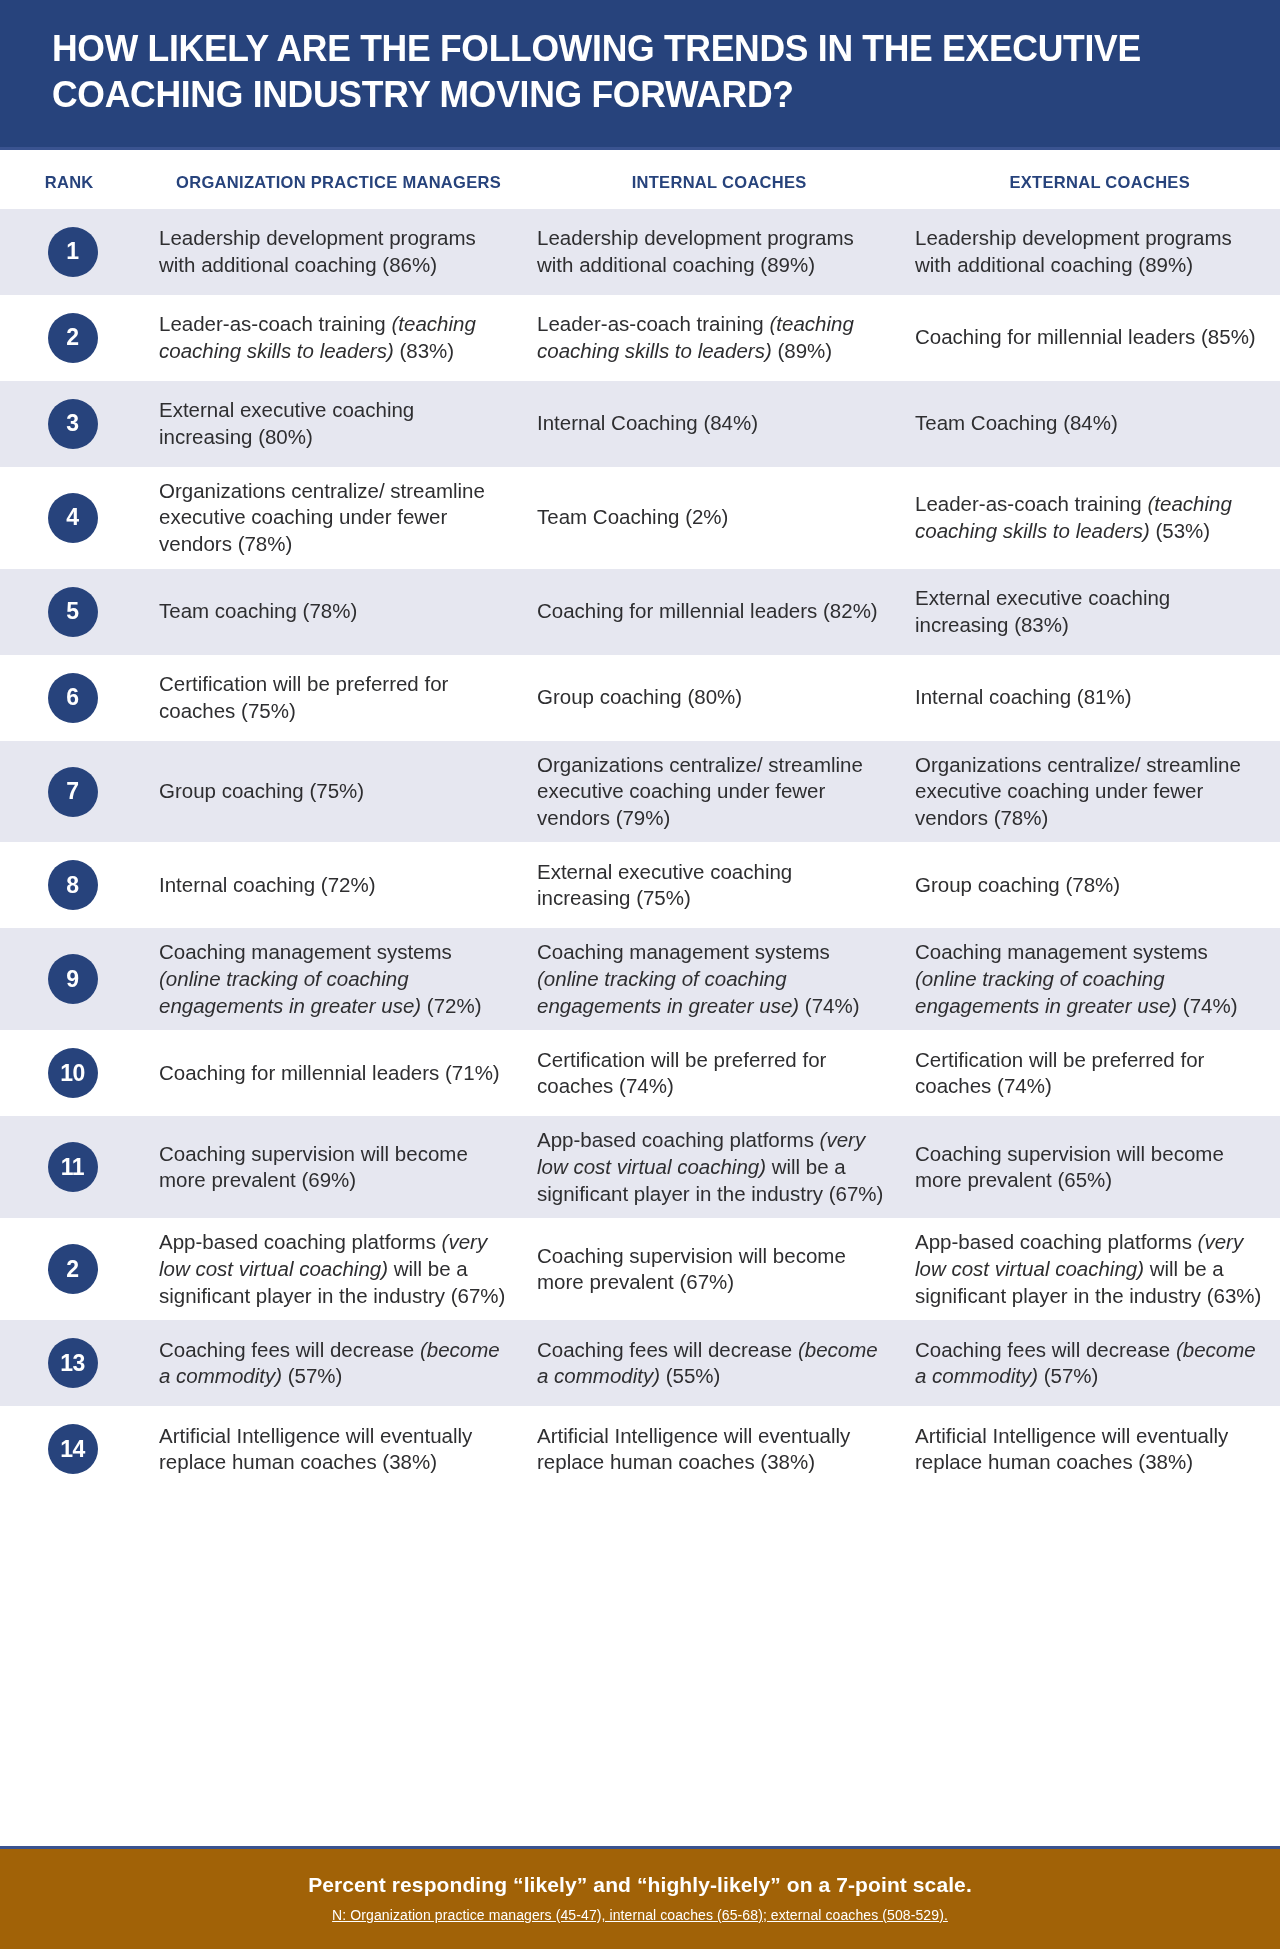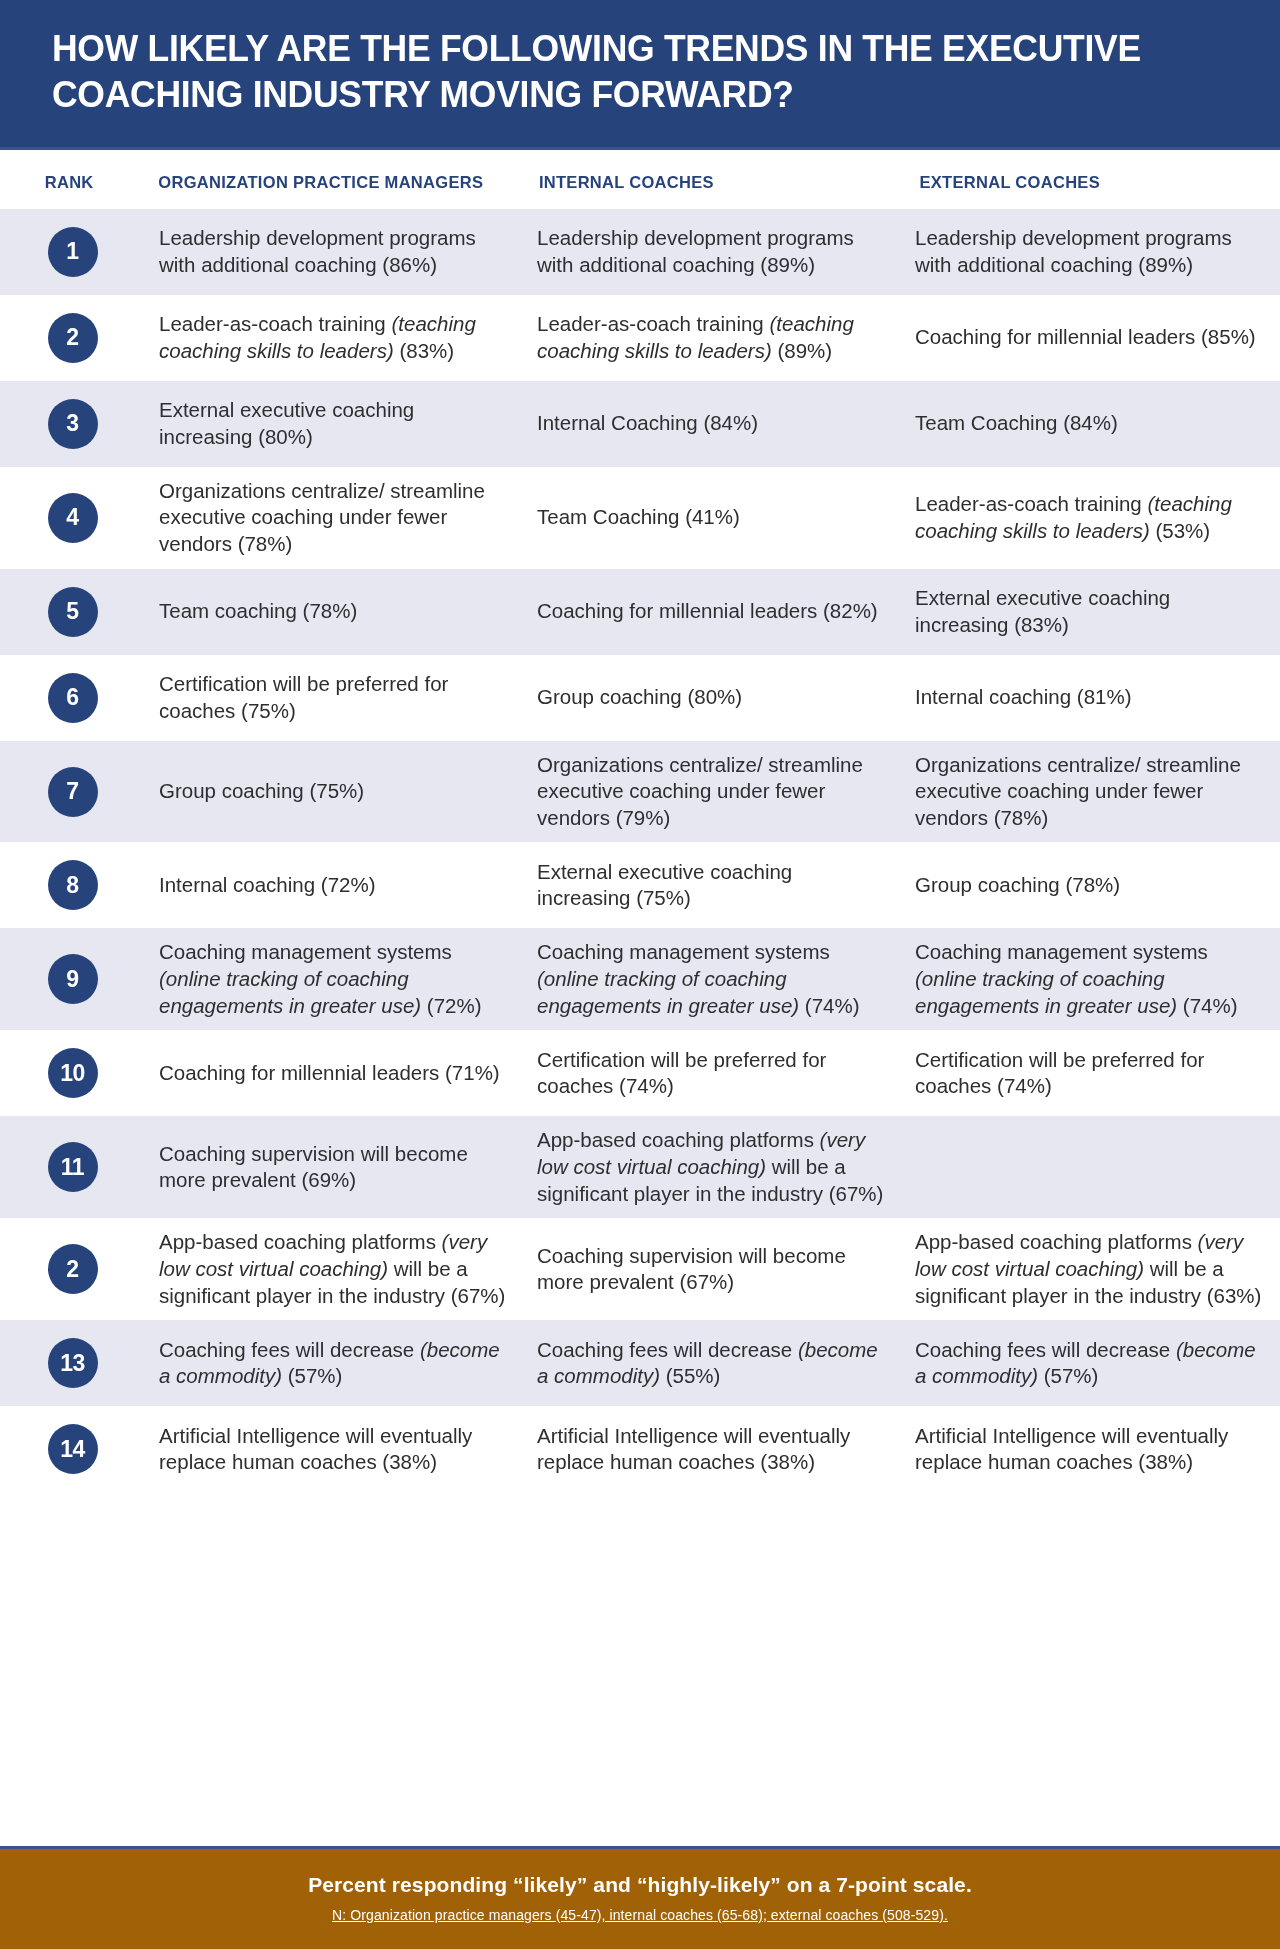--- a/index.html
+++ b/index.html
@@ -43,21 +43,21 @@
     background: #ffffff;
     padding: 22px 0 16px 0;
     gap: 20px;
   }
   .ch {
     color: #27437c;
     font-size: 16.5px;
     font-weight: bold;
     letter-spacing: 0.3px;
     text-transform: uppercase;
-    text-align: left;
+    text-align: center;
     line-height: 1.25;
   }
   .ch-rank   { width: 145px; text-align: center; }
   .ch-col    { width: 378px; }
 
   
   .rows { display: flex; flex-direction: column; }
 
   .row {
     display: flex;
@@ -162,21 +162,21 @@
         </div>
         <div class="cell"><span>External executive coaching increasing (80%)</span></div>
         <div class="cell"><span>Internal Coaching (84%)</span></div>
         <div class="cell"><span>Team Coaching (84%)</span></div>
       </div>
       <div class="row plain">
         <div class="rank-cell">
           <div class="rank-badge">4</div>
         </div>
         <div class="cell"><span>Organizations centralize/ streamline executive coaching under fewer vendors (78%)</span></div>
-        <div class="cell"><span>Team Coaching (41%)</span></div>
+        <div class="cell"><span>Team Coaching (2%)</span></div>
         <div class="cell"><span>Leader-as-coach training </span><em>(teaching coaching skills to leaders)</em><span> (53%)</span></div>
       </div>
       <div class="row alt">
         <div class="rank-cell">
           <div class="rank-badge">5</div>
         </div>
         <div class="cell"><span>Team coaching (78%)</span></div>
         <div class="cell"><span>Coaching for millennial leaders (82%)</span></div>
         <div class="cell"><span>External executive coaching increasing (83%)</span></div>
       </div>
@@ -219,20 +219,21 @@
         <div class="cell"><span>Coaching for millennial leaders (71%)</span></div>
         <div class="cell"><span>Certification will be preferred for coaches (74%)</span></div>
         <div class="cell"><span>Certification will be preferred for coaches (74%)</span></div>
       </div>
       <div class="row alt">
         <div class="rank-cell">
           <div class="rank-badge">11</div>
         </div>
         <div class="cell"><span>Coaching supervision will become more prevalent (69%)</span></div>
         <div class="cell"><span>App-based coaching platforms </span><em>(very low cost virtual coaching)</em><span> will be a significant player in the industry (67%)</span></div>
+        <div class="cell"><span>Coaching supervision will become more prevalent (65%)</span></div>
       </div>
       <div class="row plain">
         <div class="rank-cell">
           <div class="rank-badge">2</div>
         </div>
         <div class="cell"><span>App-based coaching platforms </span><em>(very low cost virtual coaching)</em><span> will be a significant player in the industry (67%)</span></div>
         <div class="cell"><span>Coaching supervision will become more prevalent (67%)</span></div>
         <div class="cell"><span>App-based coaching platforms </span><em>(very low cost virtual coaching)</em><span> will be a significant player in the industry (63%)</span></div>
       </div>
       <div class="row alt">

